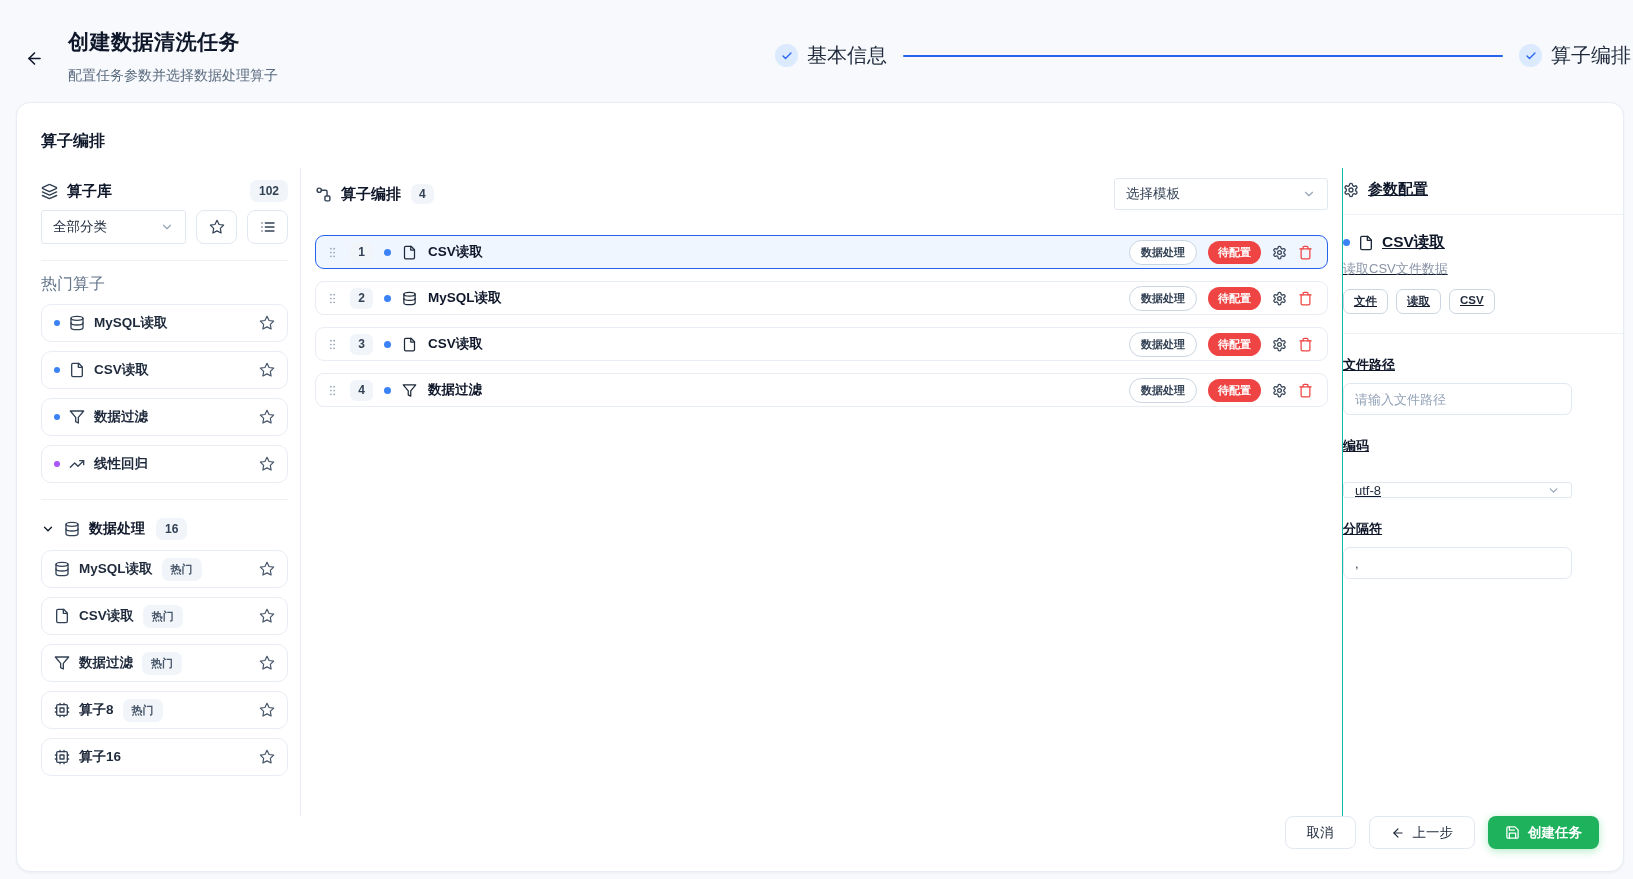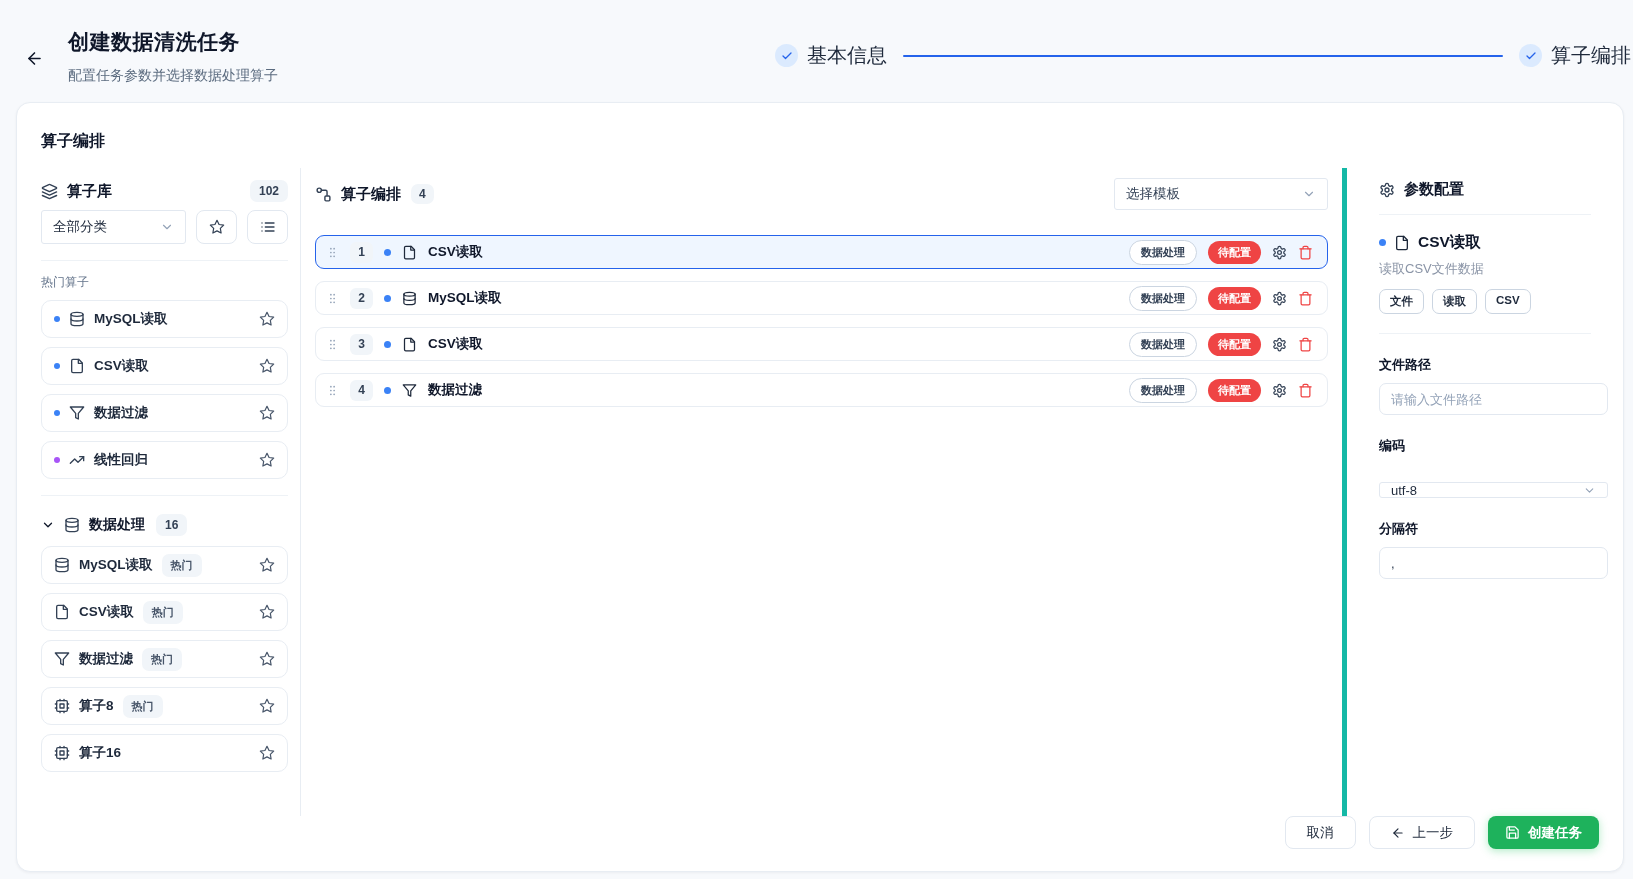--- a/index.html
+++ b/index.html
@@ -18,36 +18,36 @@
   .step-circle { width:23px; height:23px; border-radius:50%; background:#dbeafe; color:#2563eb; display:grid; place-items:center; }
   .step-label { font-size:20px; color:#1e293b; white-space:nowrap; }
   .step-line { width:600px; height:2px; background:#2563eb; border-radius:2px; margin:0 16px; }
 
   
   .card { position:absolute; left:16px; top:102px; width:1608px; height:770px; background:#fff; border:1px solid #e8edf3; border-radius:14px; box-shadow:0 1px 3px rgba(16,24,40,.05); overflow:hidden; }
   .card-title { padding:28px 24px 0; font-size:16px; font-weight:700; }
   .body { display:grid; grid-template-columns:284px 1fr 281px; height:648px; margin-top:16px; }
   .col-library { border-right:1px solid #e8edf3; padding:0 12px 0 24px; overflow:hidden; }
   .col-pipeline { padding:0 14px; }
-  .col-params { border-left:5px solid #14b8a6; padding:0 32px; overflow:hidden; }
+  .col-params { border-left:1px solid #14b8a6; padding:0 0; overflow:hidden;text-decoration:underline; }
 
   
   .lib-header { display:flex; align-items:center; margin-top:10px; height:26px; color:#0f172a; }
   .lib-title { font-size:15px; font-weight:700; margin-left:9px; }
   .count-badge { margin-left:auto; background:#f1f5f9; color:#334155; font-size:12px; font-weight:700; padding:4px 9px; border-radius:7px; }
   .search-box { margin-top:14px; height:34px; border:1px solid #e2e8f0; border-radius:8px; display:flex; align-items:center; gap:8px; padding:0 10px; color:#7c8aa0; }
   .search-box input { flex:1; border:none; outline:none; font-size:13.5px; color:#1e293b; font-family:inherit; background:transparent; }
   .search-box input::placeholder { color:#94a3b8; }
   .filter-row { margin-top:6px; display:flex; gap:10px;align-items:flex-end; }
   .select-box { height:34px; border:1px solid #e2e8f0; border-radius:3px; display:flex; align-items:center; padding:0 11px; font-size:13.5px; color:#1e293b; background:#fff; cursor:pointer; }
   .category-select { flex:1; }
   .select-box .chev { margin-left:auto; color:#94a3b8; }
   .icon-btn { width:41px; height:34px; border:1px solid #e2e8f0; border-radius:8px; background:#fff; display:grid; place-items:center; color:#334155; cursor:pointer; }
   .side-divider { height:1px; background:#eef2f6; margin-top:16px; }
-  .hot-label { margin-top:13px; font-size:12px; color:#64748b; }
+  .hot-label { margin-top:13px; font-size:16px; color:#64748b; }
   .lib-item { margin-top:9px; height:38px; border:1px solid #e8edf3; border-radius:10px; background:#fff; display:flex; align-items:center; gap:9px; padding:0 12px; cursor:pointer; }
   .dot { width:6px; height:6px; border-radius:50%; flex:none; }
   .dot-blue { background:#3b82f6; }
   .dot-purple { background:#a855f7; }
   .item-icon { color:#334155; flex:none; }
   .item-name { font-size:13.5px; font-weight:600; color:#1e293b; }
   .star-btn { margin-left:auto; background:none; border:none; color:#475569; cursor:pointer; padding:0; }
   .hot-badge { background:#f1f5f9; color:#475569; font-size:11px; font-weight:600; padding:4px 9px; border-radius:7px; }
   .hot-badge:empty { display:none; }
   .group-header { margin-top:17px; display:flex; align-items:center; gap:9px; height:24px; cursor:pointer; }

